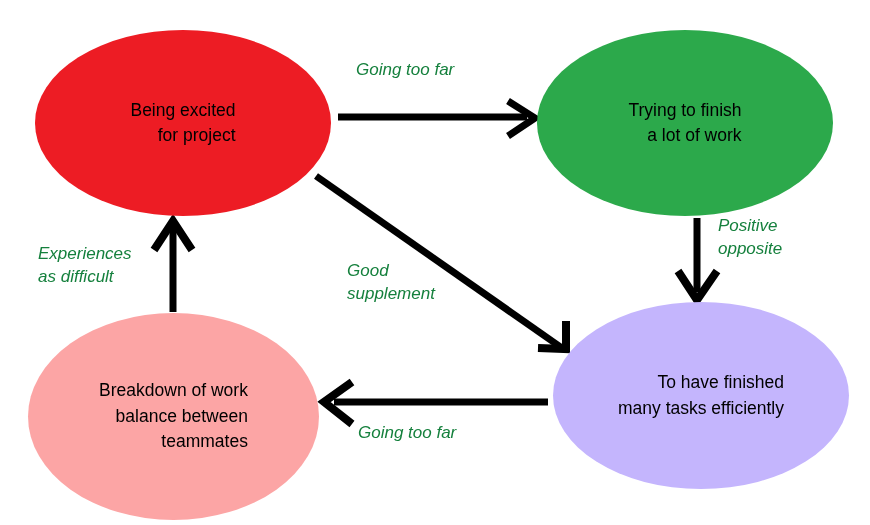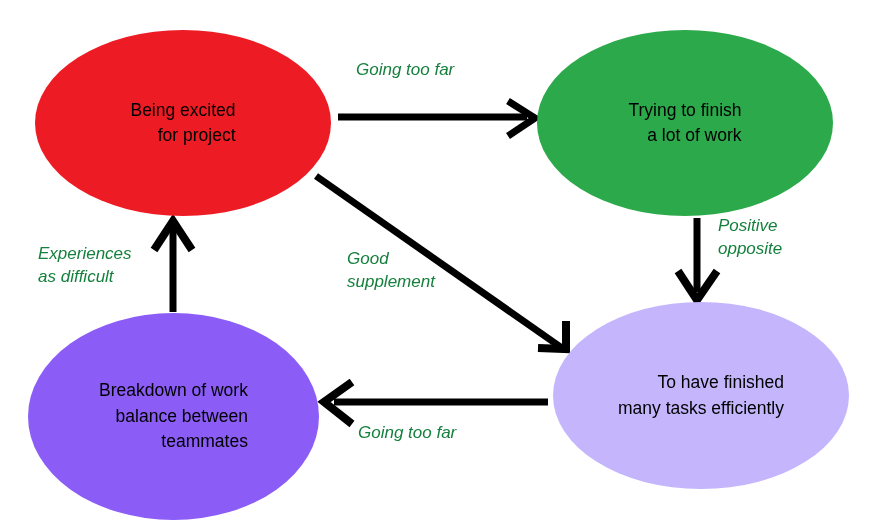--- a/index.html
+++ b/index.html
@@ -54,21 +54,21 @@
   
   #node-excited   { left: 35px;  top: 30px;  width: 296px; height: 186px; }
   #node-trying    { left: 537px; top: 30px;  width: 296px; height: 186px; }
   #node-breakdown { left: 28px;  top: 313px; width: 291px; height: 207px; }
   #node-finished  { left: 553px; top: 302px; width: 296px; height: 187px; }
   
   #label-going-too-far-top   { left: 356px; top: 59px;  }
   #label-positive-opposite   { left: 718px; top: 215px; }
   #label-going-too-far-bottom{ left: 358px; top: 422px; }
   #label-experiences         { left: 38px;  top: 243px; }
-  #label-good-supplement     { left: 347px; top: 248px; }
+  #label-good-supplement     { left: 347px; top: 260px; }
 </style>
 </head>
 <body>
 
 <div id="canvas">
 
   <svg id="edges" viewBox="0 0 870 525" xmlns="http://www.w3.org/2000/svg">
 
     <g>
       <line x1="338" y1="117" x2="527" y2="117" stroke="#000000" stroke-width="7" stroke-linecap="butt"></line>
@@ -104,21 +104,21 @@
   <div class="node" id="node-trying" style="background:#2CA94B">
     <span class="node-label">Trying to finish
 a lot of work</span>
   </div>
 
   <div class="node" id="node-finished" style="background:#c4b5fd">
     <span class="node-label">To have finished
 many tasks efficiently</span>
   </div>
 
-  <div class="node" id="node-breakdown" style="background:#8b5cf6">
+  <div class="node" id="node-breakdown" style="background:#fca5a5">
     <span class="node-label">Breakdown of work
 balance between
 teammates</span>
   </div>
 
   <div class="edge-label" id="label-going-too-far-top">Going too far</div>
 
   <div class="edge-label" id="label-positive-opposite">Positive
 opposite</div>
 

